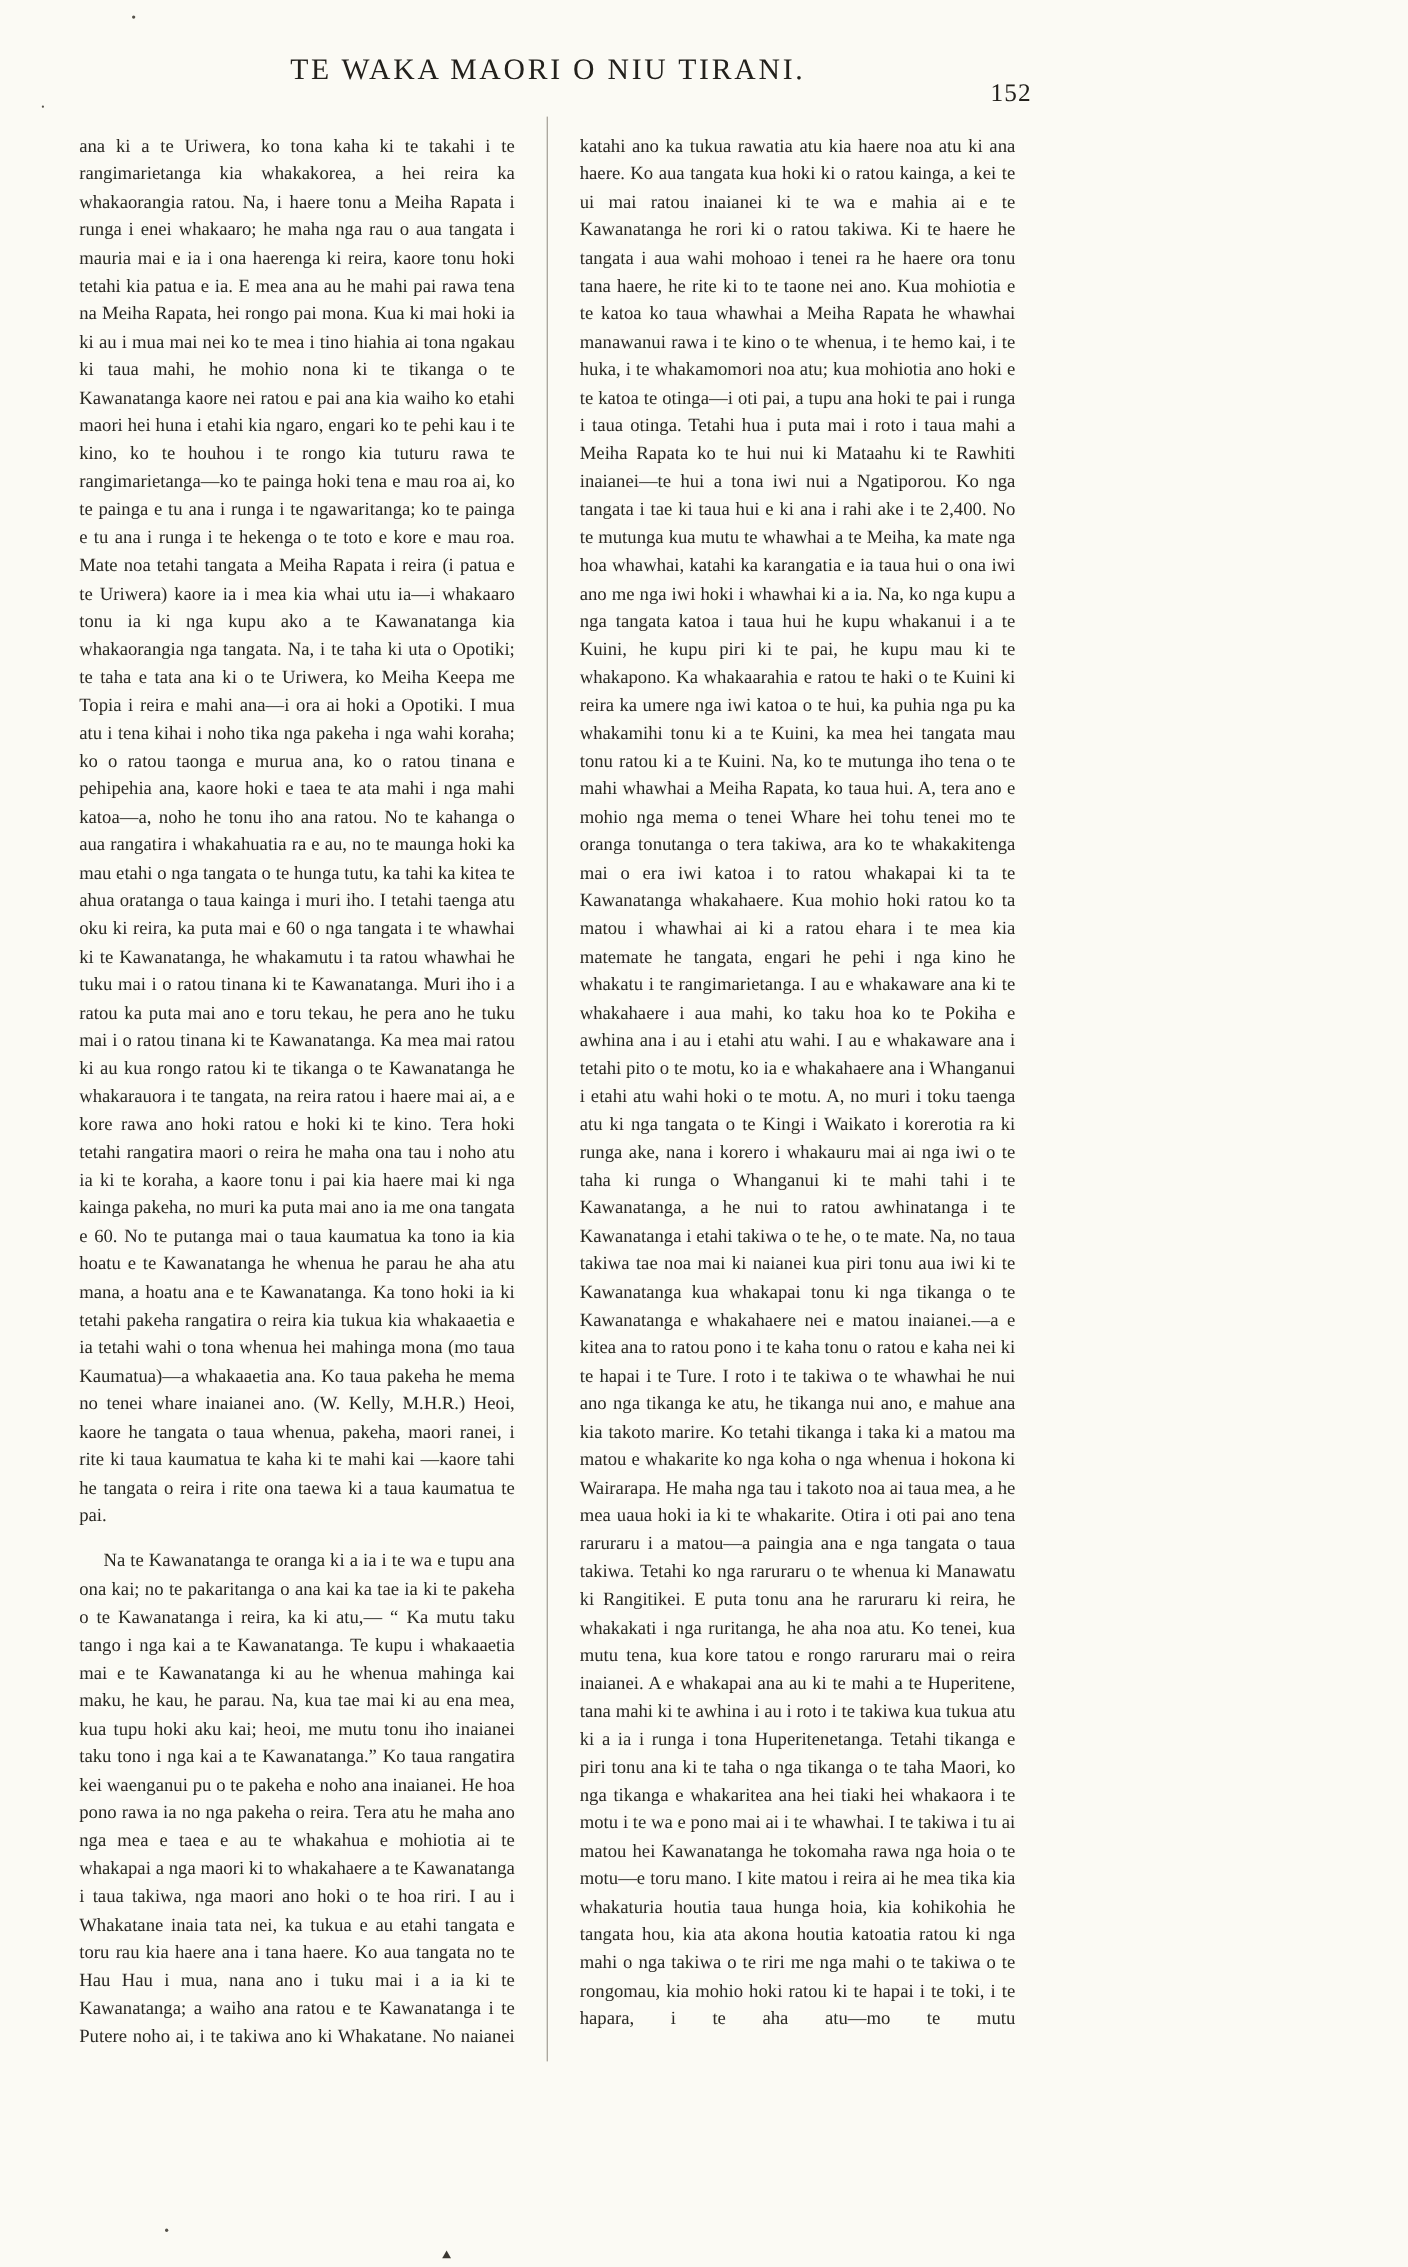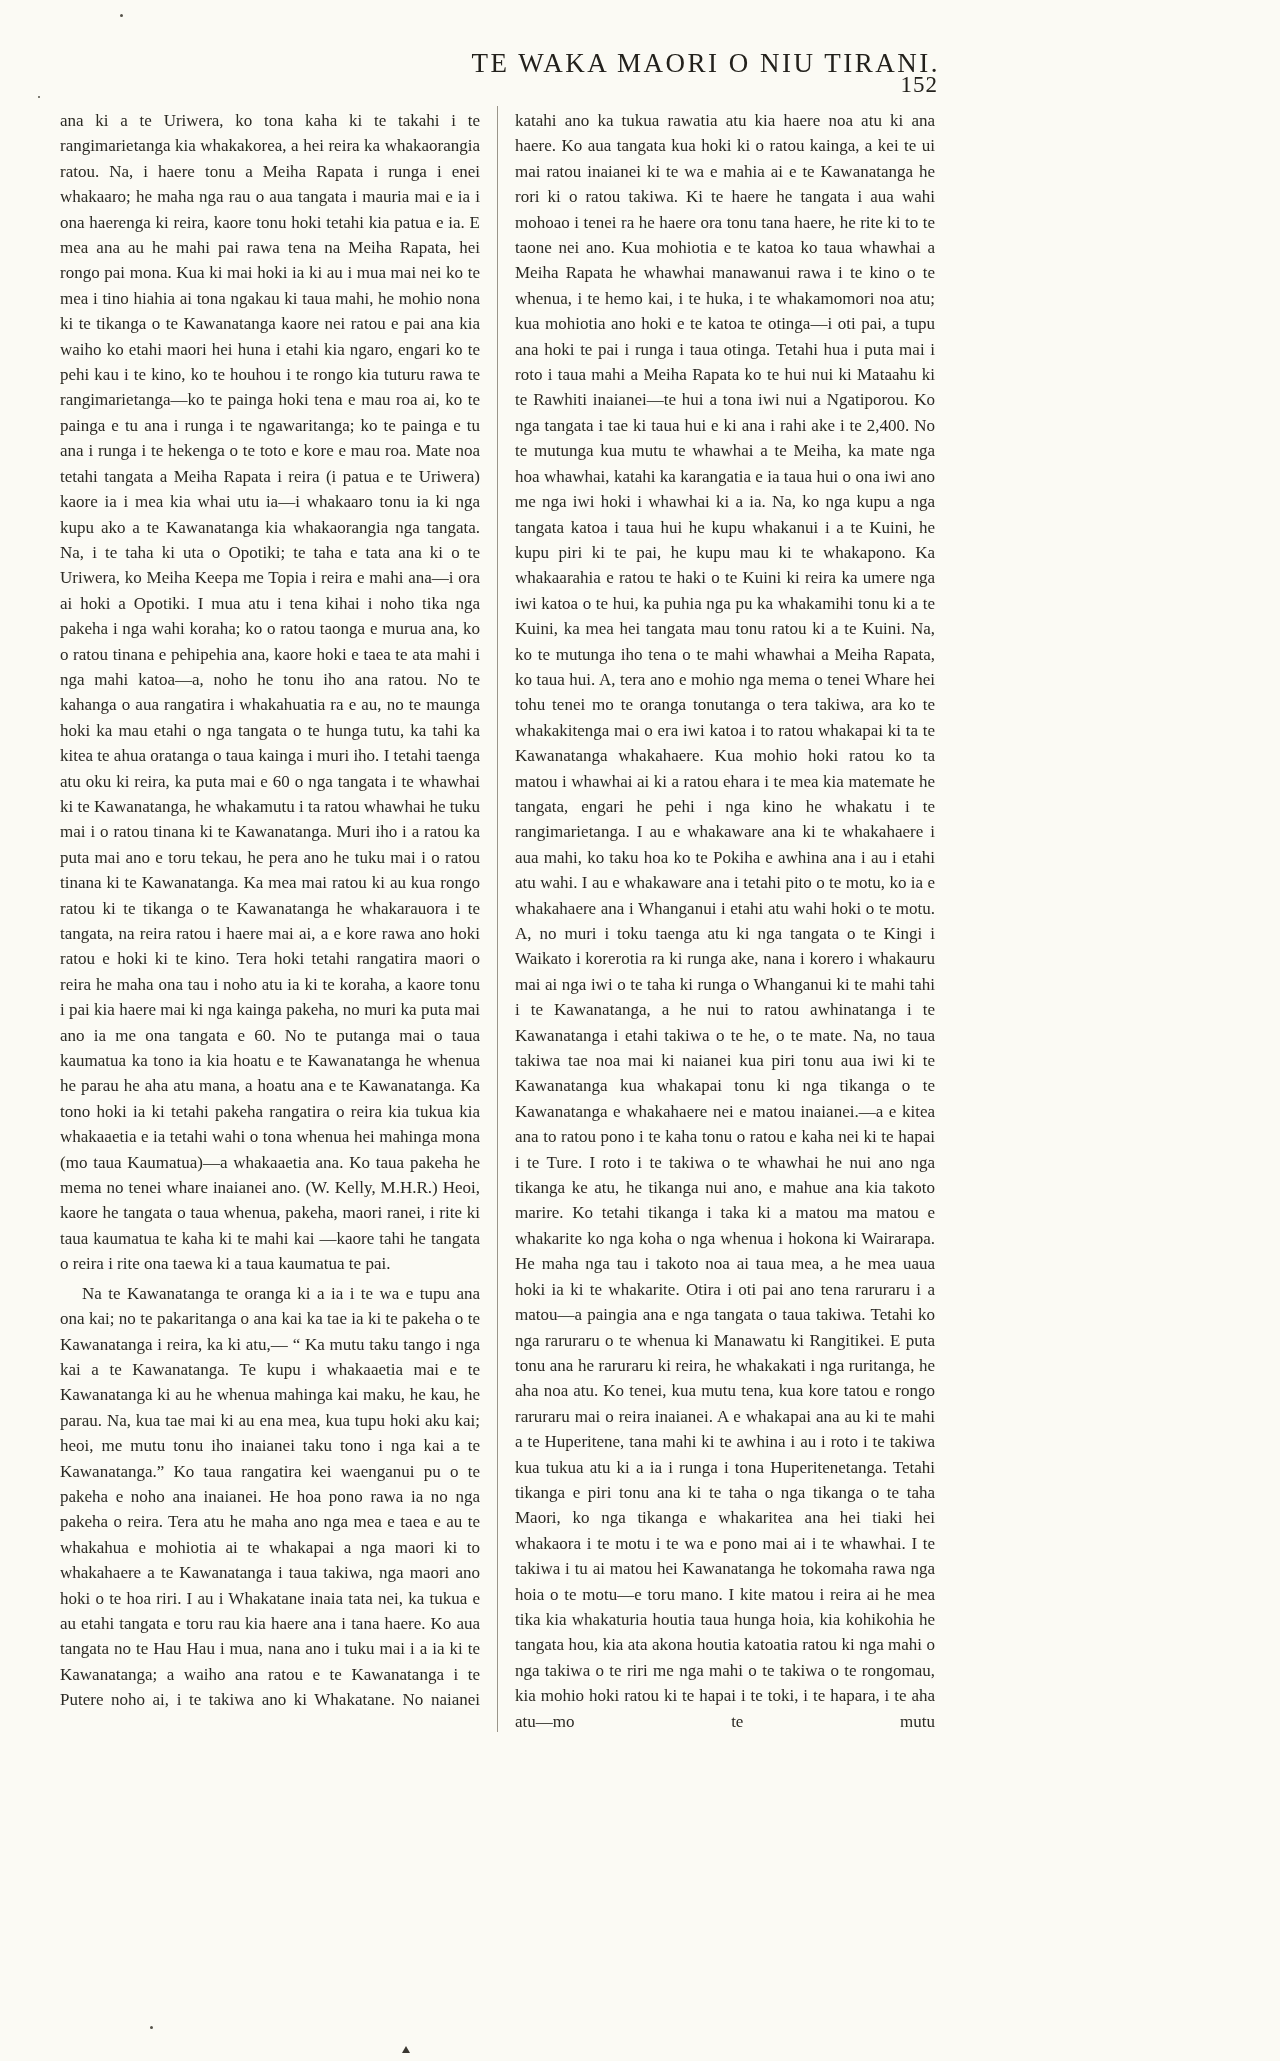--- a/index.html
+++ b/index.html
@@ -20,21 +20,21 @@
     position: absolute;
     left: 56px;
     top: 48px;
     width: 884px;
   }
   .masthead {
     position: relative;
     height: 44px;
   }
   .masthead .title {
-    text-align: right;
+    text-align: center;
     font-size: 27px;
     letter-spacing: 2.5px;
     font-weight: 500;
     color: #23211c;
     white-space: nowrap;
   }
   .masthead .pagenum {
     position: absolute;
     right: 2px;
     bottom: -6px;
@@ -48,21 +48,21 @@
     align-items: stretch;
   }
   .col {
     width: 428px;
     font-size: 17px;
     line-height: 25.4px;
     text-align: justify;
     color: #2b2923;
   }
   .col p {
-    margin: 4px;
+    margin: 16px;
     padding: 0;
   }
   .col p.indent {
     text-indent: 22px;
   }
   .col p.runover {
     text-align-last: justify;
   }
   .divider {
     width: 1px;

